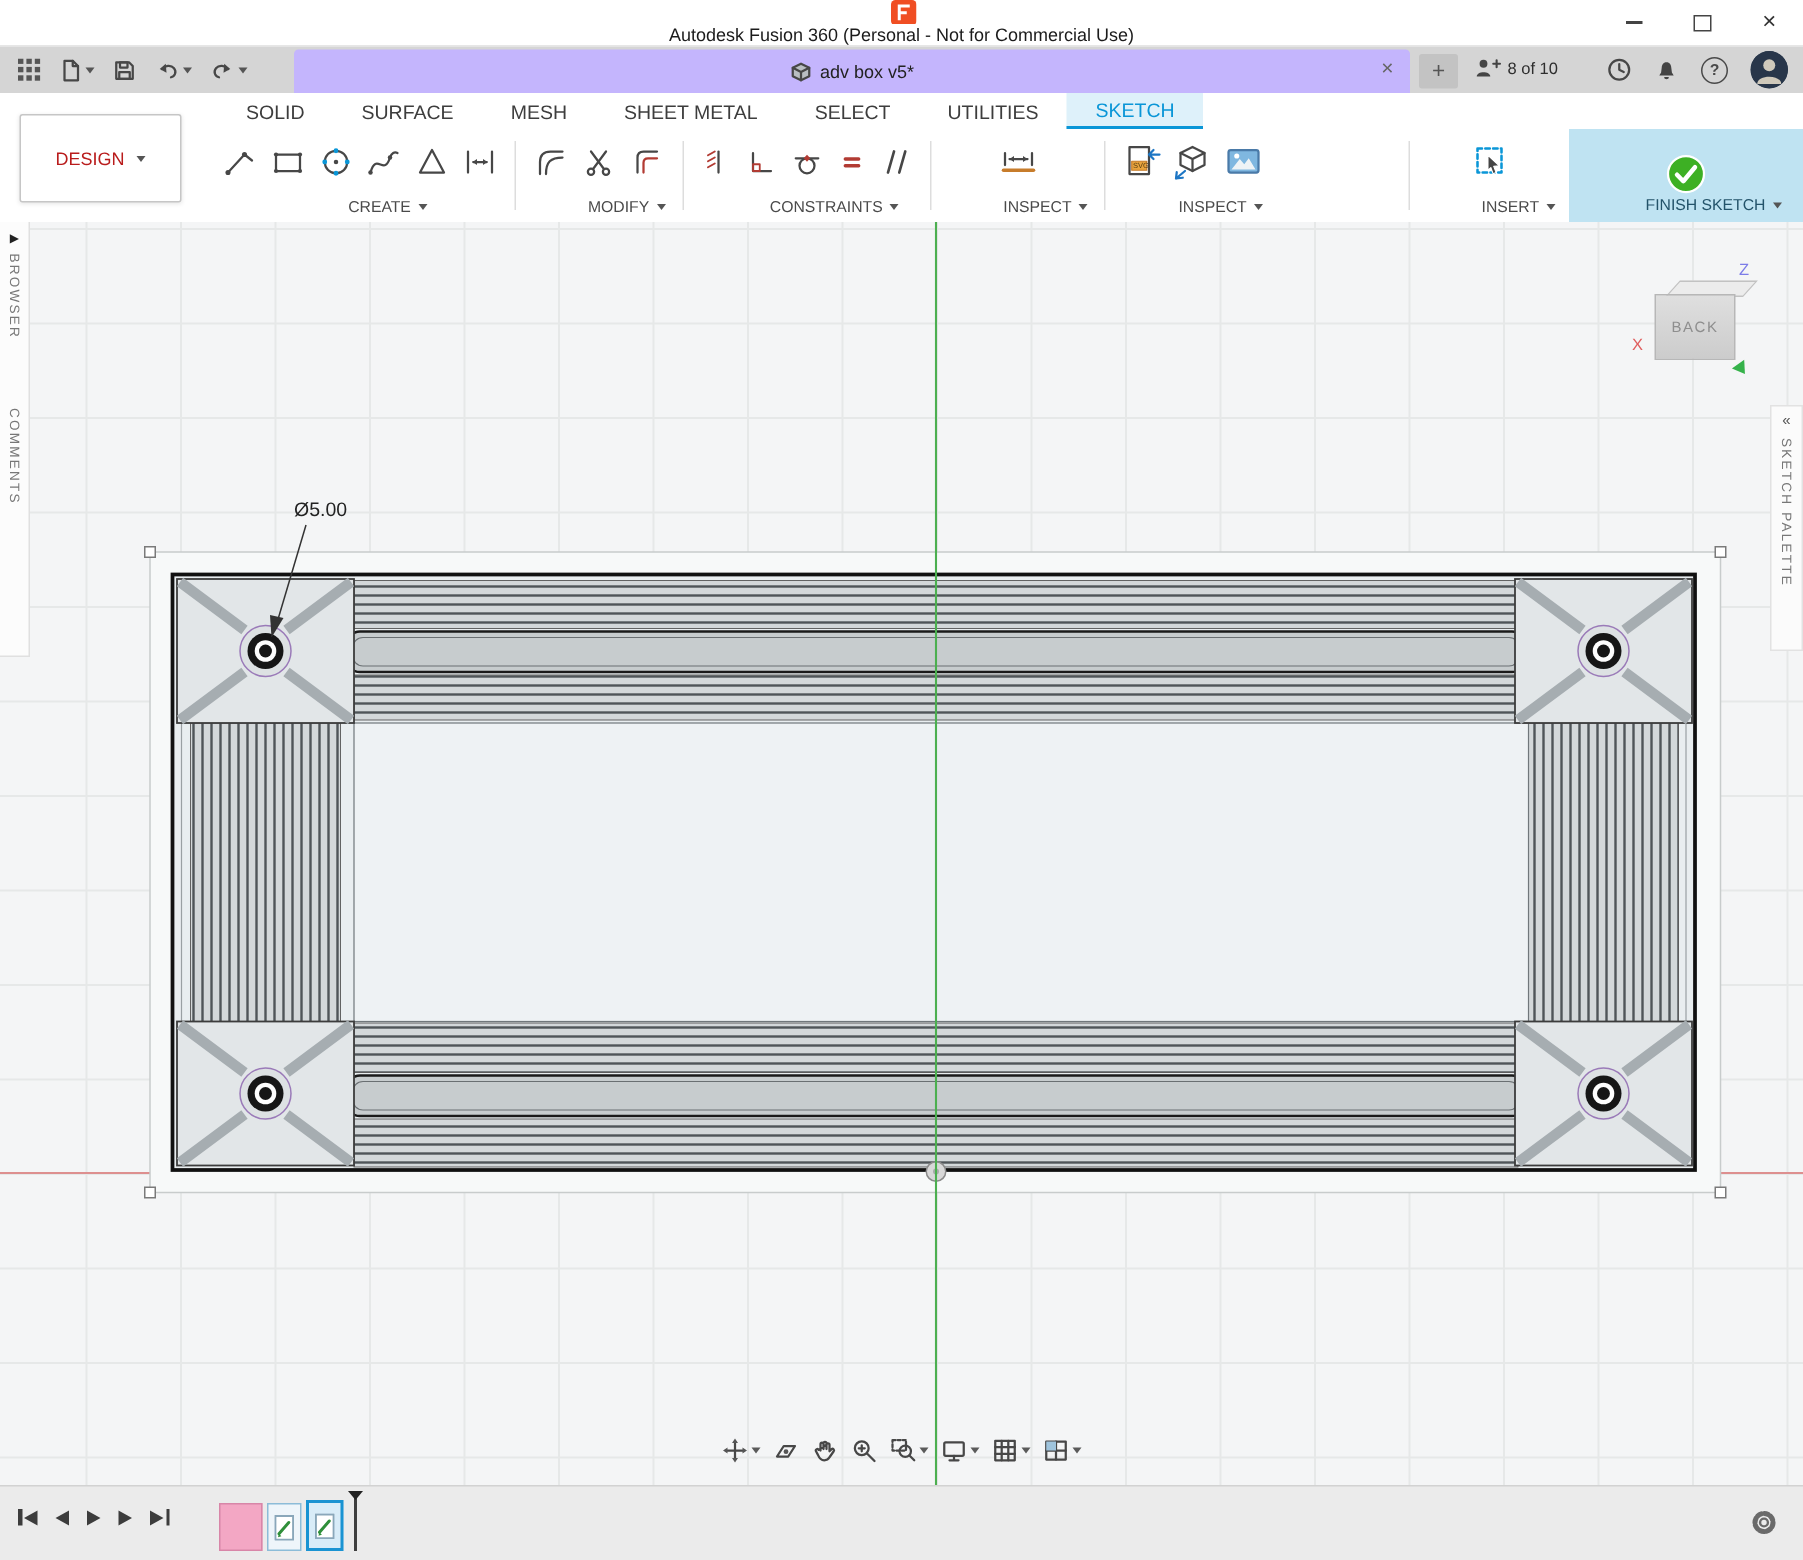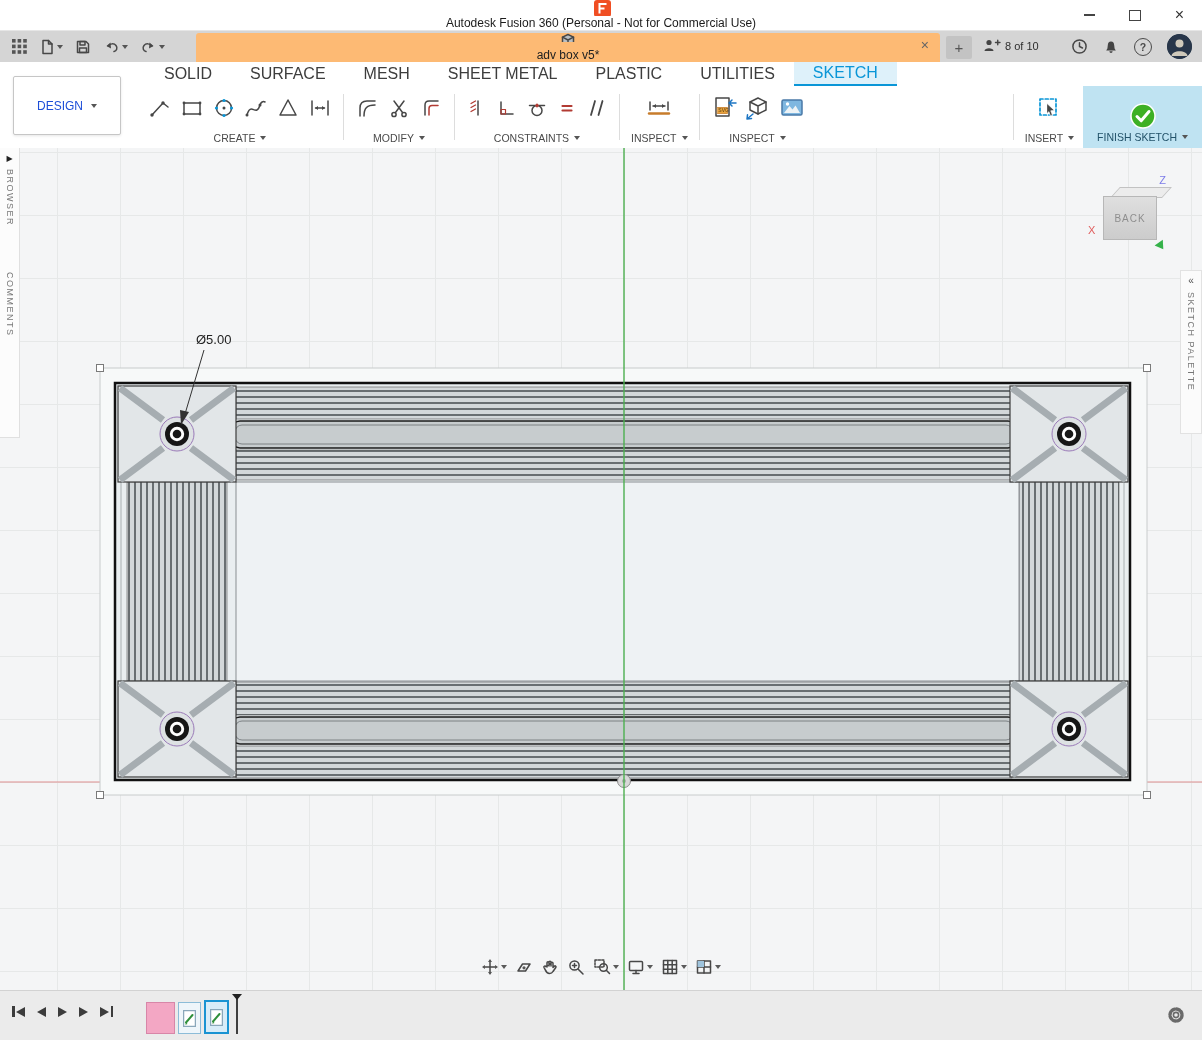--- a/index.html
+++ b/index.html
@@ -16,44 +16,44 @@
   .min-glyph{width:11px;height:2px;background:#444;}
   .max-glyph{width:10px;height:9px;border:1.4px solid #444;}
   .close-glyph{font-size:16px;line-height:1;color:#333;}
 
   
   .qat{position:absolute;left:0;top:31px;width:100%;height:31px;background:#d5d5d5;}
   .qat-icons{display:flex;align-items:center;height:100%;padding-left:9px;gap:6px;}
   .qat-btn{display:flex;align-items:center;padding:2px 3px;}
   .caret{width:0;height:0;border-left:3.5px solid transparent;border-right:3.5px solid transparent;
          border-top:4px solid #555;margin-left:2px;}
-  .doc-tab{position:absolute;left:196px;top:33px;width:744px;height:29px;background:#fdba74;
-           border-radius:3px 3px 0 0;display:flex;align-items:center;justify-content:center;gap:6px;font-size:12px;color:#222;flex-direction:column;}
+  .doc-tab{position:absolute;left:196px;top:33px;width:744px;height:29px;background:#c4b5fd;
+           border-radius:3px 3px 0 0;display:flex;align-items:center;justify-content:center;gap:6px;font-size:12px;color:#222;}
   .doc-close{position:absolute;right:11px;top:5px;font-size:14px;color:#666;line-height:1;}
   .new-tab{position:absolute;left:946px;top:36px;width:26px;height:23px;background:#c3c3c3;border-radius:2px;
            text-align:center;line-height:23px;font-size:15px;color:#555;}
   .collab{position:absolute;left:983px;top:38px;display:flex;align-items:center;gap:4px;font-size:11px;color:#2e2e2e;}
   .qat-right{position:absolute;right:10px;top:31px;height:31px;display:flex;align-items:center;gap:15px;}
   .icon-circle{width:16px;height:16px;border:1.5px solid #4a4a4a;border-radius:50%;display:flex;
                align-items:center;justify-content:center;font-size:10.5px;font-weight:bold;color:#4a4a4a;}
   .avatar{width:25px;height:25px;border-radius:50%;overflow:hidden;background:#2a3b4d;}
 
   
   .ribbon{position:absolute;left:0;top:62px;width:100%;height:86px;background:#fff;border-bottom:1px solid #c9c9c9;}
   .design-btn{position:absolute;left:13px;top:14px;width:106px;height:57px;background:#fff;border:1px solid #c6c6c6;
-              border-radius:2px;display:flex;align-items:center;justify-content:center;gap:6px;font-size:12px;color:#1d4ed8;
+              border-radius:2px;display:flex;align-items:center;justify-content:center;gap:6px;font-size:12px;color:#b91c1c;
               box-shadow:0 1px 3px rgba(0,0,0,.10);}
   .ribbon-main{position:absolute;left:133px;top:0;right:0;height:86px;display:flex;flex-direction:column;}
   .tab-row{display:flex;height:24px;align-items:stretch;padding-left:12px;}
-  .rtab{padding:0 19px;font-size:16px;color:#3d3d3d;display:flex;align-items:center;}
+  .rtab{padding:0 19px;font-size:13px;color:#3d3d3d;display:flex;align-items:center;}
   .rtab.active{color:#0a96d7;background:#def1fa;border-bottom:2.5px solid #0a96d7;}
   .tool-row{display:flex;height:62px;align-items:stretch;padding-left:6px;}
   .tgroup{display:flex;flex-direction:column;align-items:center;padding:0 9px;}
   .ticons{flex:1;display:flex;align-items:center;gap:8px;}
-  .tlabel{height:17px;display:flex;align-items:center;gap:3px;font-size:10.5px;color:#4a4a4a;margin-bottom:2px;}
+  .tlabel{height:17px;display:flex;align-items:center;gap:3px;font-size:10.5px;color:#4a4a4a;margin-bottom:2px;margin-left:37px;}
   .vsep{width:1px;background:#ddd;margin:8px 2px;}
   .tgroup.finish{background:#bfe3f2;padding:15px 14px;}
   .tgroup.finish .tlabel{color:#23536a;}
   .ic{stroke:#474747;fill:none;stroke-width:1.5;stroke-linecap:round;stroke-linejoin:round;display:block;}
 
   
   .canvas{position:absolute;left:0;top:148px;width:1202px;height:842px;background:#f4f5f6;
           background-image:linear-gradient(to right,#e6e8e8 1px,transparent 1px),
                            linear-gradient(to bottom,#e6e8e8 1px,transparent 1px);
           background-size:63px 63px;background-position:57px 4px;overflow:hidden;}
@@ -216,21 +216,21 @@
   <div class="design-btn">
     <span>DESIGN</span>
     <span class="caret"></span>
   </div>
   <div class="ribbon-main">
     <div class="tab-row">
       <span class="rtab">SOLID</span>
       <span class="rtab">SURFACE</span>
       <span class="rtab">MESH</span>
       <span class="rtab">SHEET METAL</span>
-      <span class="rtab">PLASTIC</span>
+      <span class="rtab">SELECT</span>
       <span class="rtab">UTILITIES</span>
       <span class="rtab active">SKETCH</span>
     </div>
     <div class="tool-row">
 
       <div class="tgroup">
         <div class="ticons">
           <svg class="ic" width="24" height="24">
             <path d="M4 19 L15 7"></path>
               <path d="M15 7 L20 11"></path>

